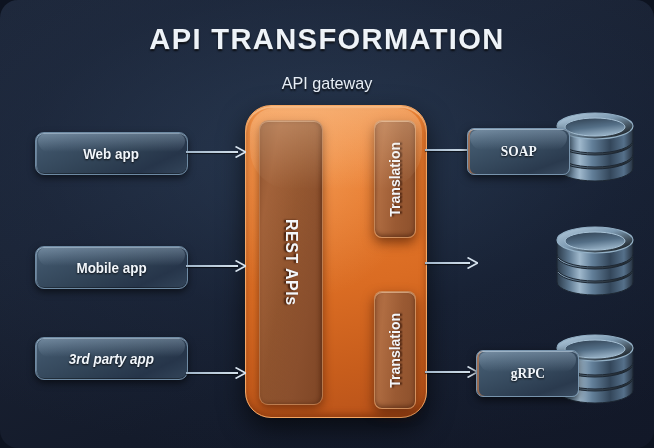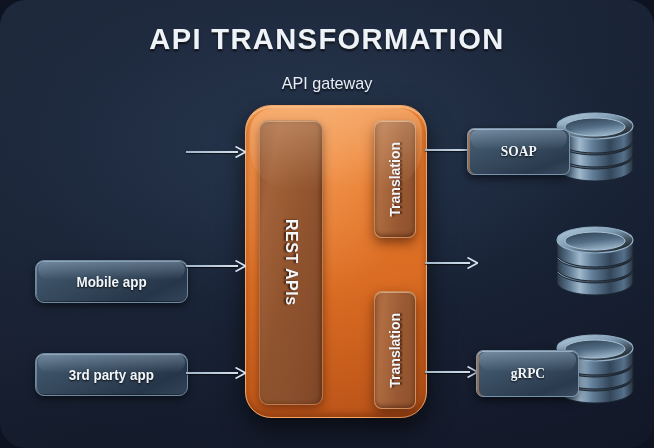--- a/index.html
+++ b/index.html
@@ -3,21 +3,21 @@
 <meta charset="utf-8">
 <title>API Transformation</title>
 <style>
   html,body{margin:0;padding:0;background:#0d1320;}
   body{
     width:654px;height:448px;overflow:hidden;
     font-family:"Liberation Sans","DejaVu Sans",sans-serif;
   }
   #canvas{
     position:relative;width:654px;height:448px;
-    border-radius:26px;overflow:hidden;
+    border-radius:18px;overflow:hidden;
     background:
       radial-gradient(120% 95% at 50% 34%, rgba(58,86,120,.42) 0%, rgba(38,58,88,.22) 38%, rgba(16,24,40,0) 72%),
       linear-gradient(155deg,#1d2638 0%,#1a2233 34%,#141b2b 66%,#121828 100%);
   }
   
   .title{
     position:absolute;left:0;top:22px;width:654px;text-align:center;
     font-size:30px;font-weight:700;letter-spacing:1.4px;
     color:#eef3f8;
     text-shadow:0 2px 2px rgba(0,0,0,.75),0 1px 0 rgba(255,255,255,.25);
@@ -48,22 +48,22 @@
     pointer-events:none;
   }
   .pill .lbl{
     position:relative;z-index:2;
     font-size:14px;font-weight:600;color:#f1f6fb;
     text-shadow:0 1px 2px rgba(0,0,0,.85);
     transform:scaleX(.96);white-space:nowrap;
   }
   .client{left:35px;width:151px;height:41px;}
   .client.r0{top:132px;}
-  .client.r1{top:260px;align-items:center;}
-  .client.r2{top:353px;}
+  .client.r1{top:246px;align-items:center;}
+  .client.r2{top:337px;font-style:italic;}
 
   .outpill{
     left:467px;width:101px;height:45px;border-radius:7px;z-index:3;
     background:linear-gradient(160deg,#52697e 0%,#42596e 20%,#33465a 58%,#2a3a4e 80%,#3a4c61 100%);
     border:1px solid #7894ad;
     box-shadow:
       0 3px 8px rgba(0,0,0,.6),
       inset 0 1px 0 rgba(215,235,252,.6),
       inset 2px 0 0 rgba(225,130,70,.55);
     font-family: Liberation Serif, serif;
@@ -153,20 +153,23 @@
   .db.r2{top:332px;}
 </style>
 </head>
 <body>
 
 <div id="canvas">
 
   <div class="title">API TRANSFORMATION</div>
   <div class="subtitle">API gateway</div>
 
+  <div class="pill client r0">
+    <span class="lbl">Web app</span>
+  </div>
   <div class="pill client r1">
     <span class="lbl">Mobile app</span>
   </div>
   <div class="pill client r2">
     <span class="lbl">3rd party app</span>
   </div>
 
   <div class="arrow a-l0">
     <div class="ln"></div>
     <svg class="hd" viewBox="0 0 11 12">

